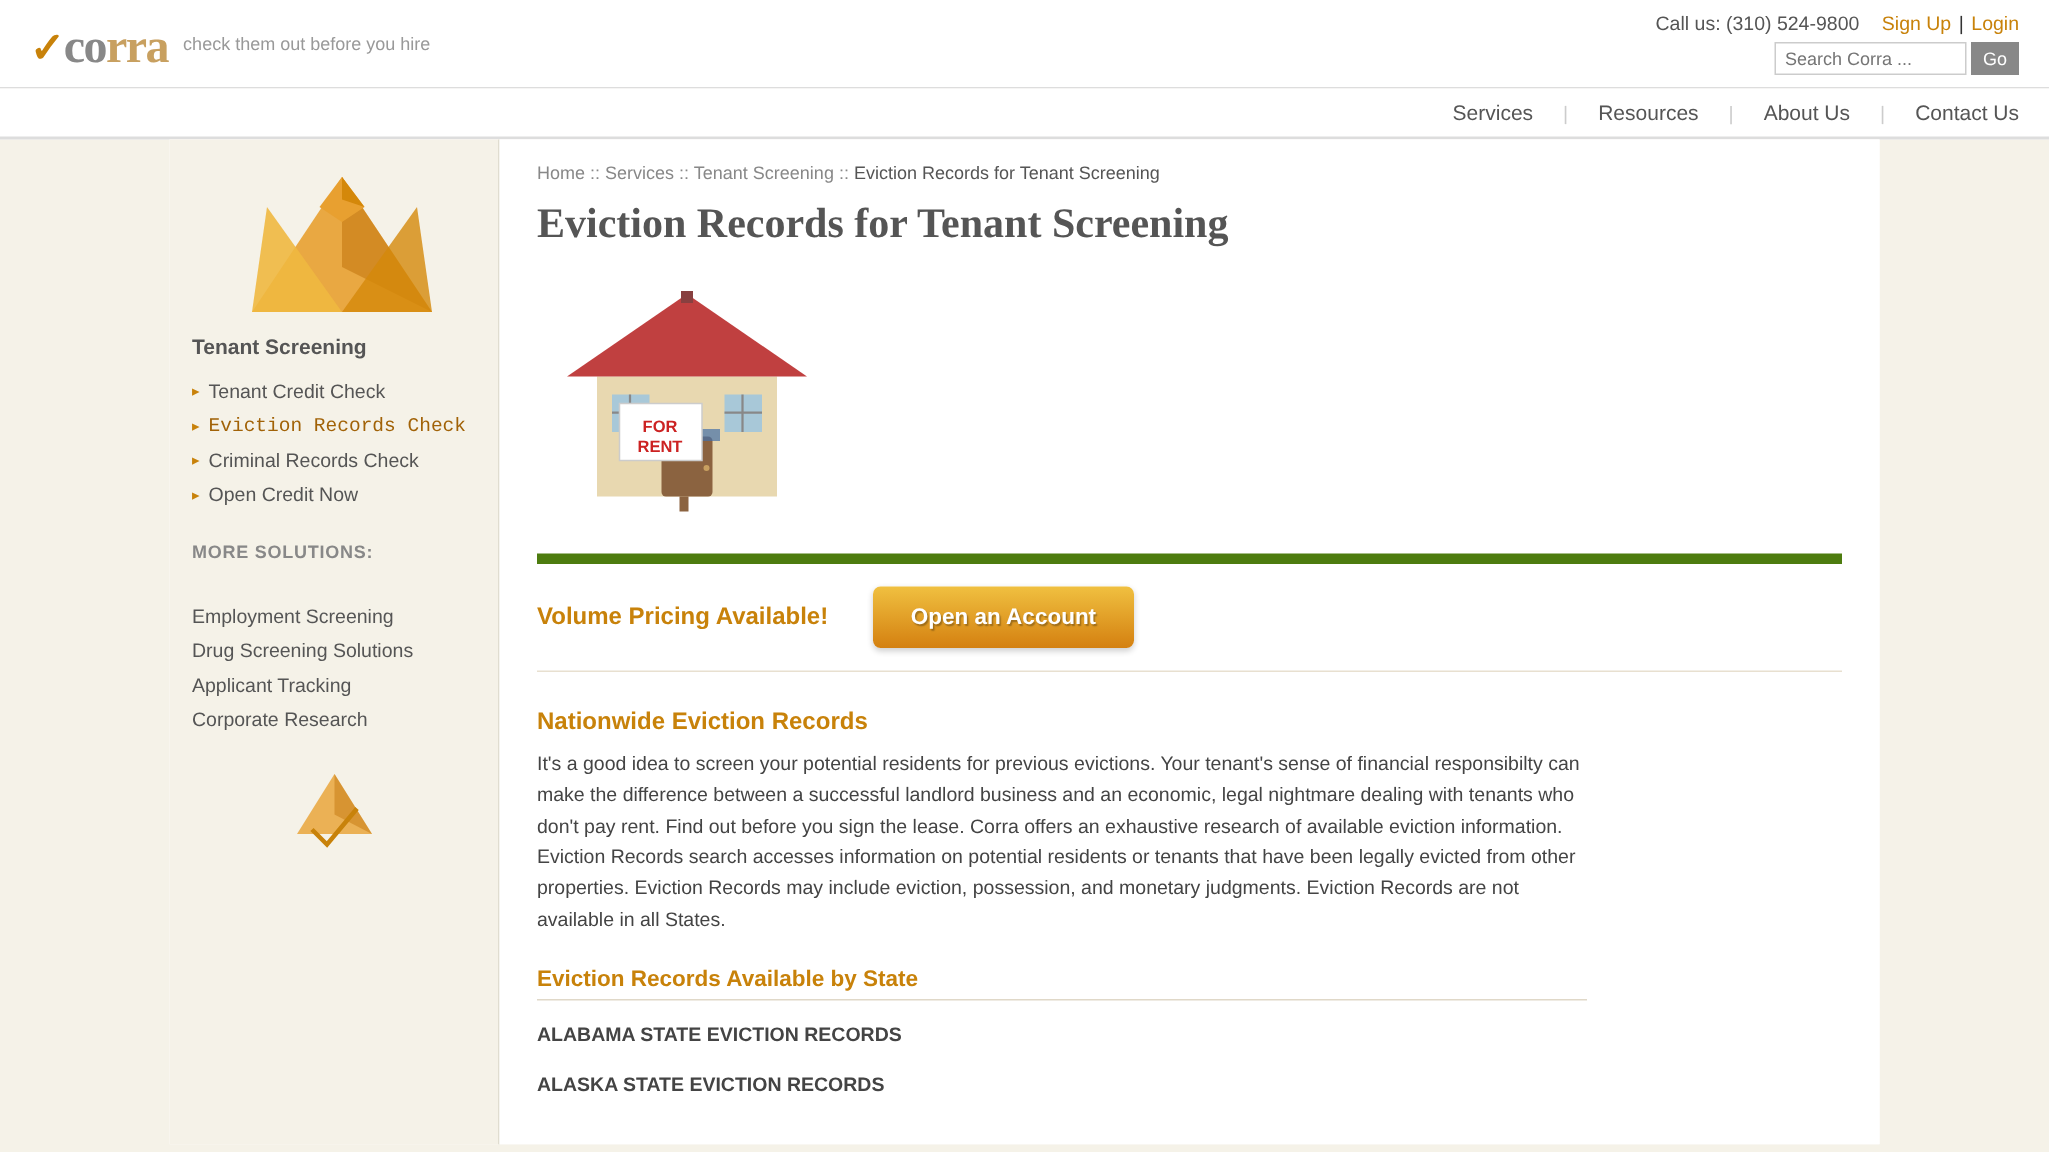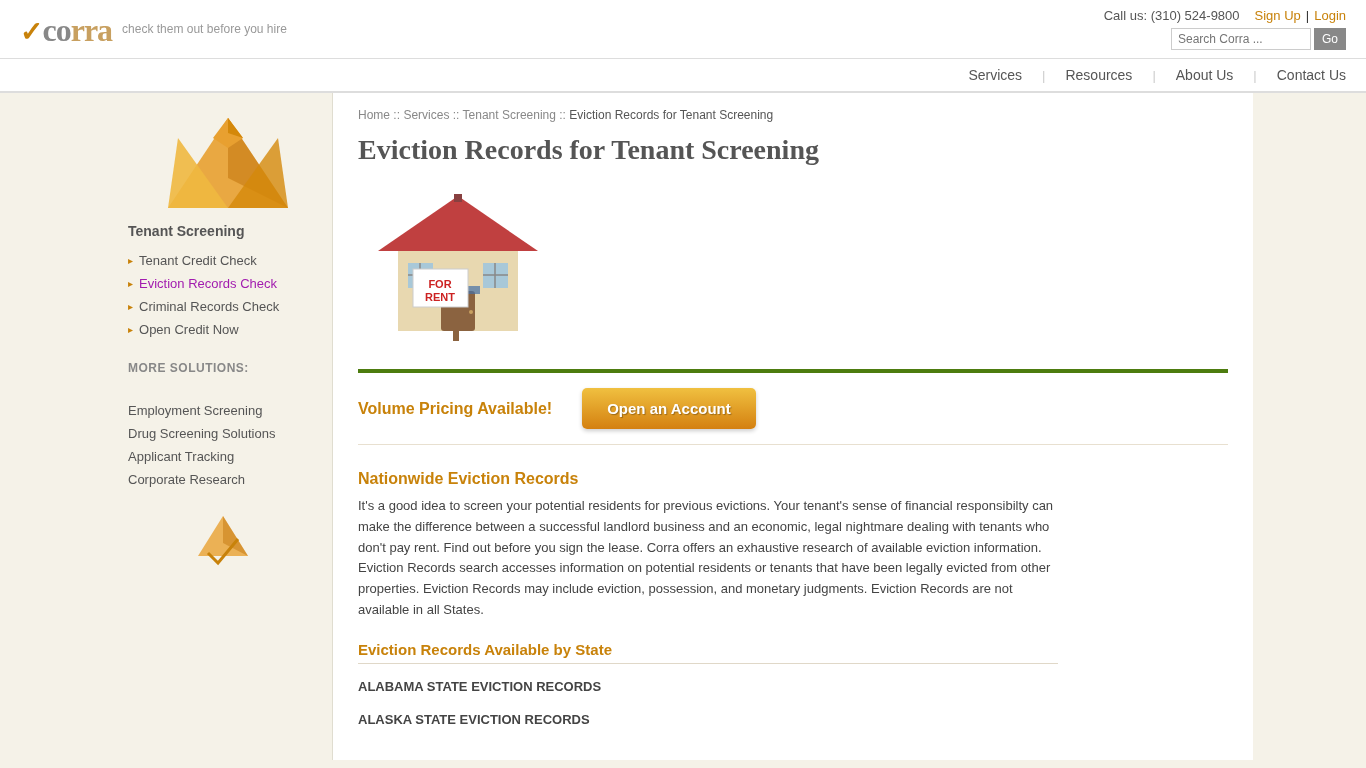--- a/index.html
+++ b/index.html
@@ -27,21 +27,21 @@
     #logo-tagline { font-size: 12px; color: #999; }
     #top-right { display: flex; flex-direction: column; align-items: flex-end; gap: 5px; }
     #top-contact { font-size: 13px; color: #555; }
     #top-links { display: flex; align-items: center; gap: 5px; font-size: 13px; }
     #top-links a { color: #c8820a; text-decoration: none; }
     #search-form { display: flex; gap: 3px; }
     #search-input {
       border: 1px solid #ccc;
       padding: 3px 6px;
       font-size: 12px;
-      width: 140px;
+      width: 128px;
       color: #999;
     }
     #search-btn {
       background: #888;
       color: #fff;
       border: none;
       padding: 3px 8px;
       font-size: 12px;
       cursor: pointer;
     }
@@ -98,21 +98,21 @@
     #sidebar-links li::before {
       content: '▸';
       color: #c8820a;
       font-size: 10px;
     }
     #sidebar-links li a {
       color: #555;
       text-decoration: none;
       font-size: 13px;
     }
-    #sidebar-links li a.active { color: #a21caf; }
+    #sidebar-links li a.active { color: #a16207; font-family: Liberation Mono, monospace; }
 
     #more-solutions-title {
       font-size: 12px;
       font-weight: bold;
       color: #888;
       text-transform: uppercase;
       margin-bottom: 24px;
       letter-spacing: 0.5px;
     }
     #more-solutions-links { list-style: none; }
@@ -158,21 +158,21 @@
       margin-bottom: 20px;
     }
 
     
     #pricing-section {
       display: flex;
       align-items: center;
       gap: 30px;
       margin-bottom: 25px;
       padding: 15px 0;
-      border-top: 4px solid #4d7c0f;
+      border-top: 7px solid #4d7c0f;
       border-bottom: 1px solid #e8e0d0;
     }
     #volume-pricing-text {
       font-size: 16px;
       color: #c8820a;
       font-weight: bold;
     }
     #open-account-btn {
       background: linear-gradient(to bottom, #f0c040, #d48010);
       color: #fff;

